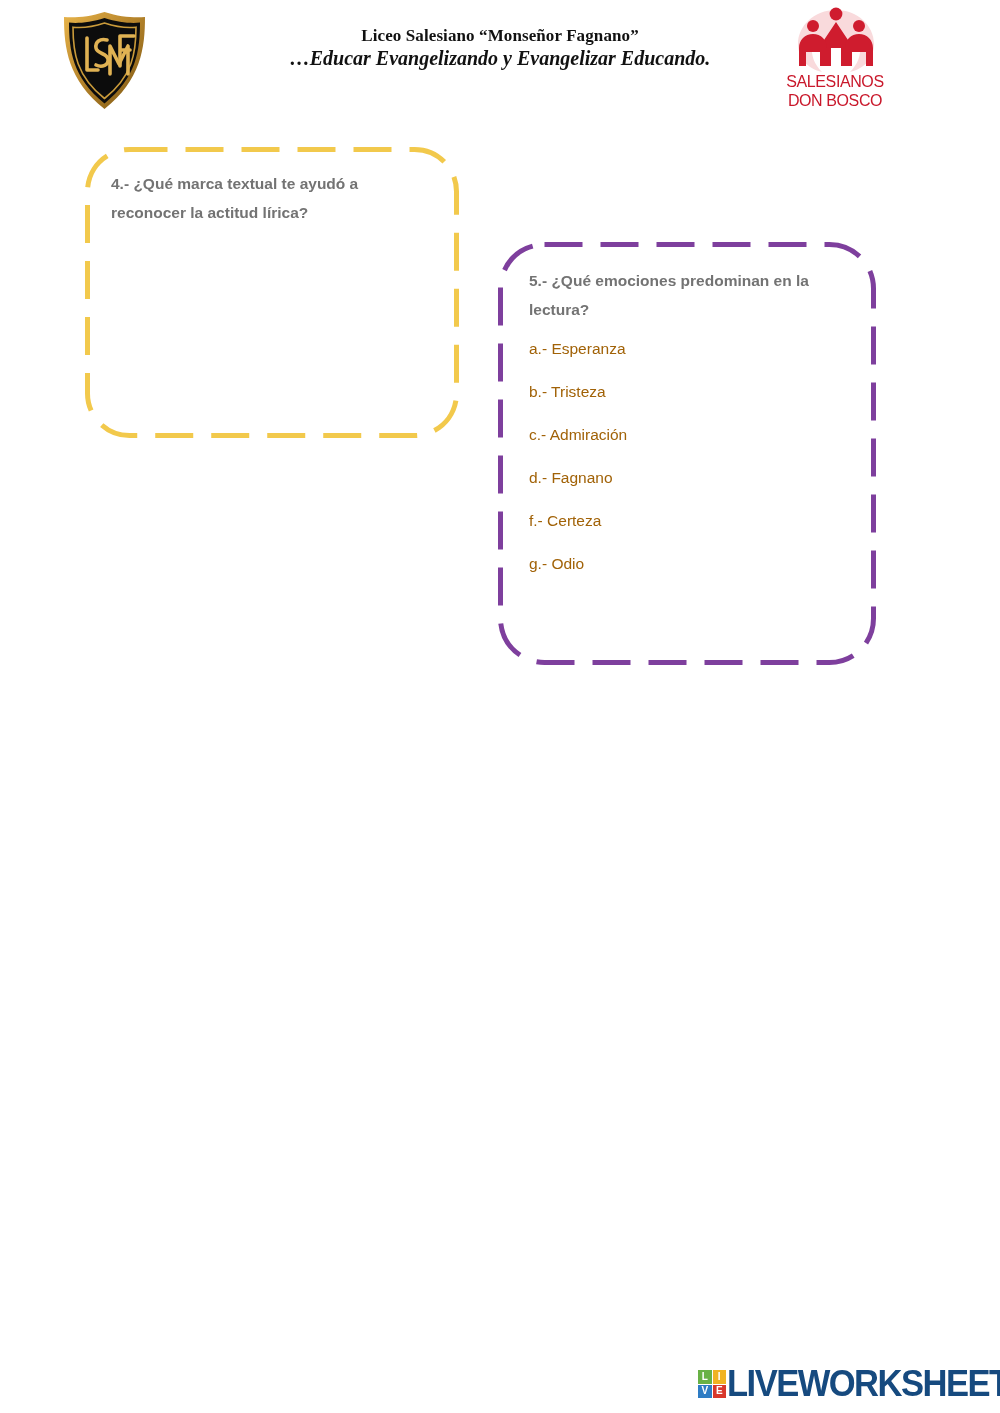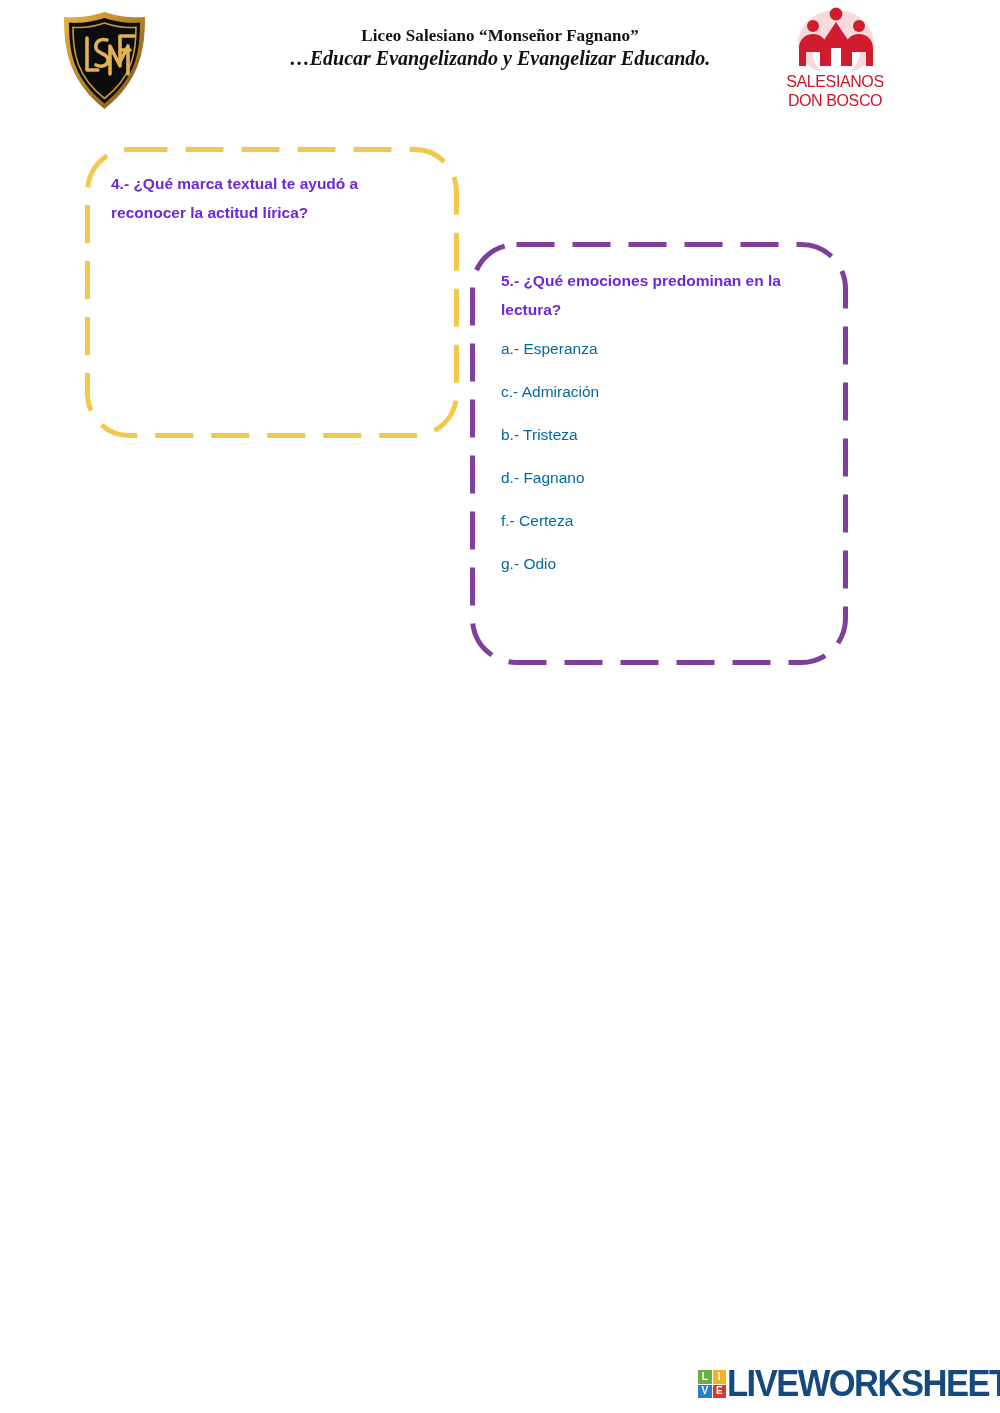--- a/index.html
+++ b/index.html
@@ -91,21 +91,21 @@
     box-sizing: border-box;
     background: transparent;
   }
   .qbox-yellow {
     left: 85px;
     top: 147px;
     width: 374px;
     height: 291px;
   }
   .qbox-purple {
-    left: 470px;
+    left: 498px;
     top: 242px;
     width: 378px;
     height: 423px;
   }
   .qbox .qbox-frame {
     position: absolute;
     inset: 0;
     width: 100%;
     height: 100%;
     pointer-events: none;
@@ -118,38 +118,38 @@
     height: 100%;
     box-sizing: border-box;
   }
   .qbox-yellow .qbox-body { padding: 22px 30px 0 26px; }
   .qbox-purple .qbox-body { padding: 24px 26px 0 31px; }
 
   .q-title {
     font-family: "Liberation Sans", sans-serif;
     font-size: 15.5px;
     font-weight: bold;
-    color: #6d28d9;
+    color: #737373;
     line-height: 29px;
     margin: 0;
     max-width: 300px;
   }
   .qbox-purple .q-title { max-width: 305px; }
 
   .options {
     margin: 0;
     padding: 0;
     list-style: none;
     margin-top: 14px;
   }
   .option-item {
     font-family: "Liberation Sans", sans-serif;
     font-size: 15.5px;
     font-weight: normal;
-    color: #0369a1;
+    color: #a16207;
     line-height: 21px;
     margin-bottom: 22px;
   }
 
   
   .lw-footer {
     position: absolute;
     left: 698px;
     top: 1363px;
     width: 300px;
@@ -257,22 +257,22 @@
   </div>
 
   <div class="qbox qbox-purple">
     <svg class="qbox-frame" viewBox="0 0 378 423" preserveAspectRatio="none">
       <rect x="2.5" y="2.5" width="373" height="418" rx="44" ry="44" fill="none" stroke="#7E3F9D" stroke-width="5" stroke-dasharray="38 18" stroke-linecap="butt"></rect>
     </svg>
     <div class="qbox-body">
       <p class="q-title">5.- ¿Qué emociones predominan en la lectura?</p>
       <ul class="options">
         <li class="option-item">a.- Esperanza</li>
+        <li class="option-item">b.- Tristeza</li>
         <li class="option-item">c.- Admiración</li>
-        <li class="option-item">b.- Tristeza</li>
         <li class="option-item">d.- Fagnano</li>
         <li class="option-item">f.- Certeza</li>
         <li class="option-item">g.- Odio</li>
       </ul>
     </div>
   </div>
 
   <div class="lw-footer">
     <div class="lw-tiles">
       <div class="lw-tile lw-tile-l">L</div>

